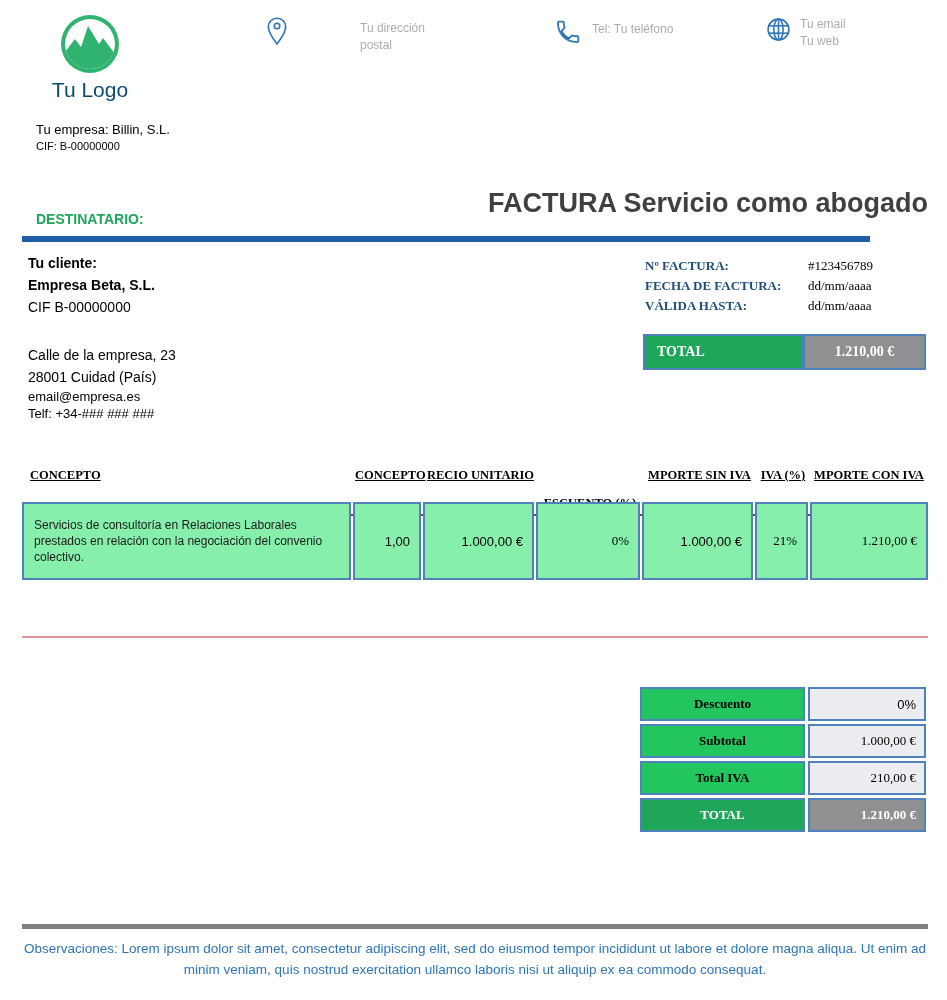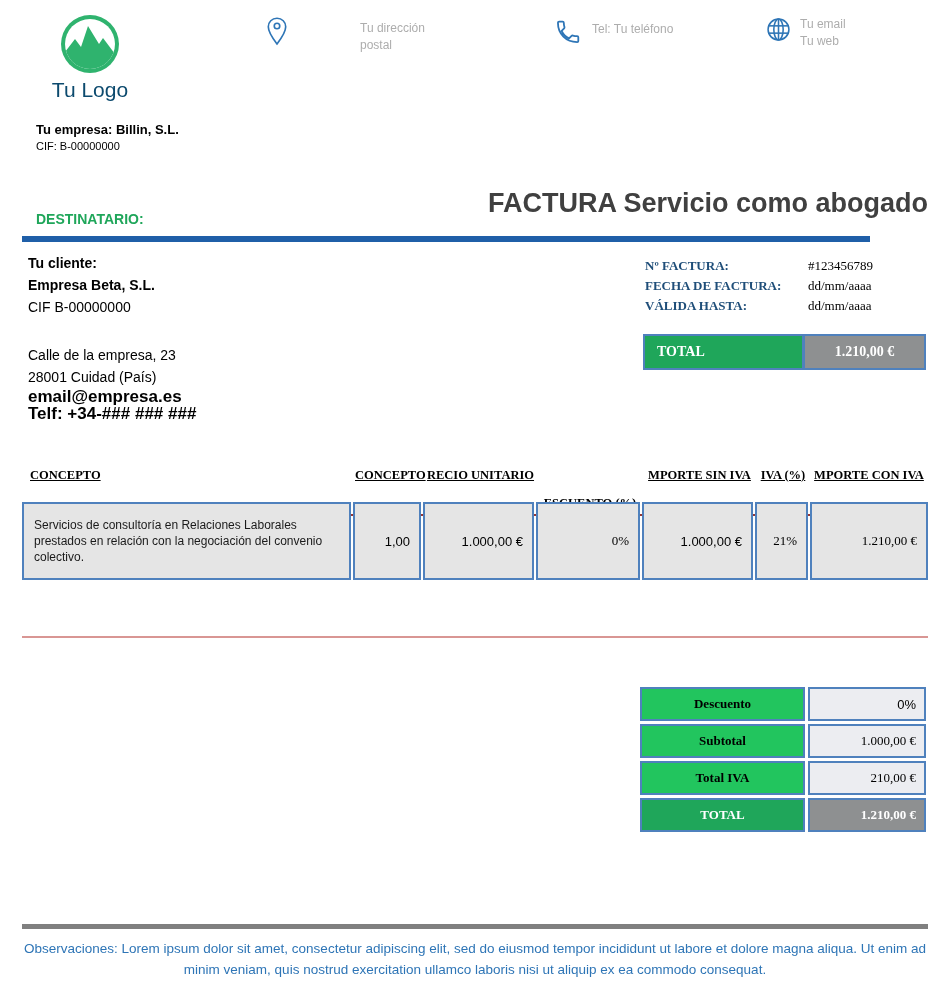--- a/index.html
+++ b/index.html
@@ -13,34 +13,34 @@
   .pin-icon { position:absolute; left:266px; top:16px; }
   .contact-address { position:absolute; left:360px; top:20px; width:100px;
                      font-size:12px; line-height:17px; color:#ADADAD; }
   .phone-icon { position:absolute; left:554px; top:19px; }
   .contact-phone { position:absolute; left:592px; top:22px; font-size:12px; color:#ADADAD; }
   .globe-icon { position:absolute; left:766px; top:17px; }
   .contact-emailweb { position:absolute; left:800px; top:16px; font-size:12px; line-height:17px; color:#ADADAD; }
 
   
   .company { position:absolute; left:36px; top:122px; }
-  .company .name { font-size:13px; font-weight:bold; color:#000; }
+  .company .name { font-size:13px; font-weight:normal; color:#000; }
   .company .cif  { font-size:11px; color:#000; margin-top:3px; }
 
   
   .recipient-label { position:absolute; left:36px; top:211px; font-size:14px; font-weight:bold; color:#1FA65A; }
   .invoice-title   { position:absolute; right:19px; top:188px; font-size:27px; font-weight:bold; color:#404040; white-space:nowrap; }
   .blue-rule { position:absolute; left:22px; top:236px; width:848px; height:6px; background:#1F5FA8; }
 
   
   .client { position:absolute; left:28px; top:252px; color:#000; }
   .client .l14  { font-size:14px; line-height:22px; }
   .client .bold { font-weight:bold; }
   .client .gap  { height:26px; }
-  .client .l11  { font-size:17px; line-height:17px;font-weight:bold; }
+  .client .l11  { font-size:13px; line-height:17px; }
 
   
   .meta { position:absolute; left:645px; top:256px; font-family:"Liberation Serif", serif; }
   .meta-row { display:flex; line-height:20px; }
   .meta-label { width:163px; font-size:13px; font-weight:bold; color:#1F4E79; }
   .meta-value { font-size:13px; color:#000; }
 
   
   .total-box { position:absolute; left:643px; top:334px; width:283px; height:36px;
                border:2px solid #4F81BD; display:flex; font-family:"Liberation Serif", serif; }
@@ -51,21 +51,21 @@
 
   
   .items-head { position:absolute; left:22px; top:468px; width:906px; display:flex;
                 font-family:"Liberation Serif", serif; font-size:12.5px; font-weight:bold; color:#000;
                 padding-bottom:3px; border-bottom:2px solid #953735; }
   .items-head .hc { text-align:center; white-space:nowrap; overflow:visible; text-decoration:underline; }
   .items-head .hc.first { text-align:left; padding-left:8px; }
   .w1{width:333px;} .w2{width:69px;} .w3{width:113px;} .w4{width:106px;margin-top:28px;} .w5{width:113px;} .w6{width:54px;} .w7{width:118px;}
 
   .items-row { position:absolute; left:22px; top:502px; width:906px; height:78px; display:flex; }
-  .items-row .cell { border:2px solid #4F81BD; background:#e5e5e5; margin-right:2px; height:78px;
+  .items-row .cell { border:2px solid #4F81BD; background:#86efac; margin-right:2px; height:78px;
                      display:flex; align-items:center; }
   .items-row .cell:last-child { margin-right:0; }
   .c1{width:329px; padding:6px 10px; font-size:12px; line-height:16px; color:#1a1a1a;}
   .c2{width:68px;}  .c3{width:111px;} .c4{width:104px;} .c5{width:111px;} .c6{width:53px;} .c7{width:118px;}
   .num { justify-content:flex-end; padding-right:9px; font-size:13px; color:#000; }
   .serif { font-family:"Liberation Serif", serif; }
 
   .pink-rule { position:absolute; left:22px; top:636px; width:906px; height:2px; background:#D99694; }
 
   

